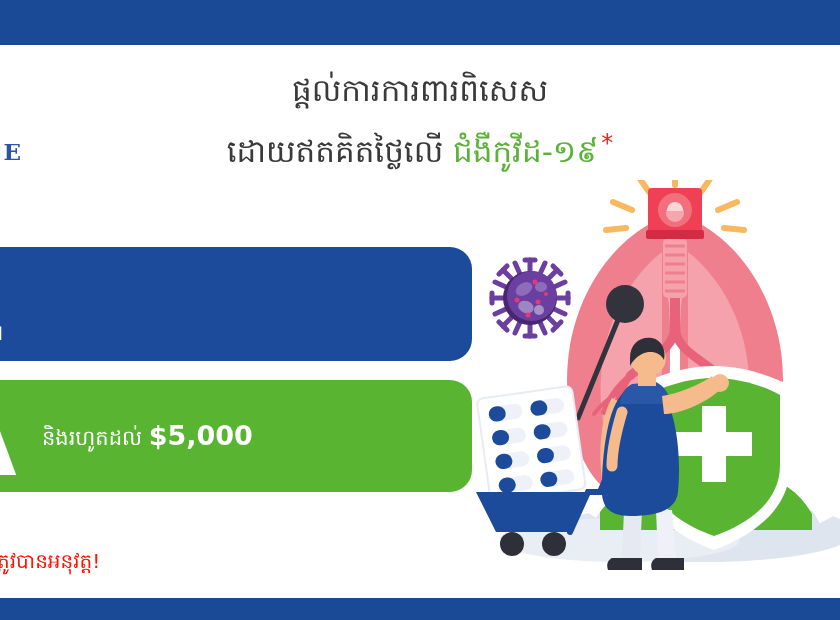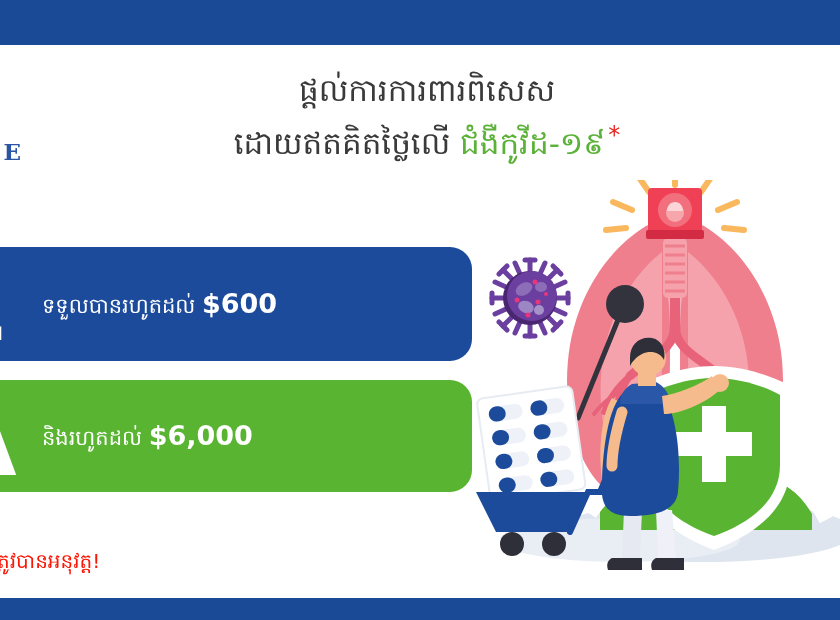--- a/index.html
+++ b/index.html
@@ -29,25 +29,25 @@
     overflow:hidden;
   }
   .logo-mark {
     font-family:"DejaVu Serif","Liberation Serif",serif;
     font-weight:700; font-size:23px; color:#2a55a5;
     letter-spacing:-1px; line-height:1;
   }
 
   
   .title-block {
-    position:absolute; left:117px; top:68px; width:620px;
+    position:absolute; left:110px; top:68px; width:620px;
     text-align:center; line-height:1.42;
   }
   .title-line { font-size:31px; color:#3a3a3a; font-weight:400; white-space:nowrap; }
-  .title-line-2 { margin-top:6px; }
+  .title-line-2 { margin-top:14px; }
   .kh-green { color:#5cb239; }
   .kh-star  { color:#e8251f; font-size:24px; vertical-align:super; margin-left:3px; }
 
   
   .banner {
     position:absolute; left:-66px; width:538px;
     border-radius:0 22px 22px 0;
     color:#ffffff; overflow:hidden;
   }
   .banner-blue  { top:247px; height:114px; background:#1d4b9c; }
@@ -99,33 +99,29 @@
     <div class="title-line">ផ្តល់ការការពារពិសេស</div>
     <div class="title-line title-line-2">
       <span>ដោយឥតគិតថ្លៃលើ</span>
       <span class="kh-green">ជំងឺកូវីដ-១៩</span><span class="kh-star">*</span>
     </div>
   </div>
 
   <div class="banner banner-blue">
     <span class="banner-letter">1</span>
     <div class="banner-text">
-      <div class="banner-row">
-        <span>ទទួលបានរហូតដល់</span>
-        <span class="amount">$600</span>
-      </div>
     </div>
   </div>
 
   <div class="banner banner-green">
     <span class="banner-letter">A</span>
     <div class="banner-text">
       <div class="banner-row">
         <span>និងរហូតដល់</span>
-        <span class="amount">$6,000</span>
+        <span class="amount">$5,000</span>
       </div>
     </div>
   </div>
 
   <div class="footnote">ខណ្ឌត្រូវបានអនុវត្ត!</div>
 
   <div class="art">
     <svg width="380" height="410" viewBox="0 0 380 410" xmlns="http://www.w3.org/2000/svg">
 
       <ellipse cx="235" cy="352" rx="150" ry="30" fill="#dfe5ef"></ellipse>

